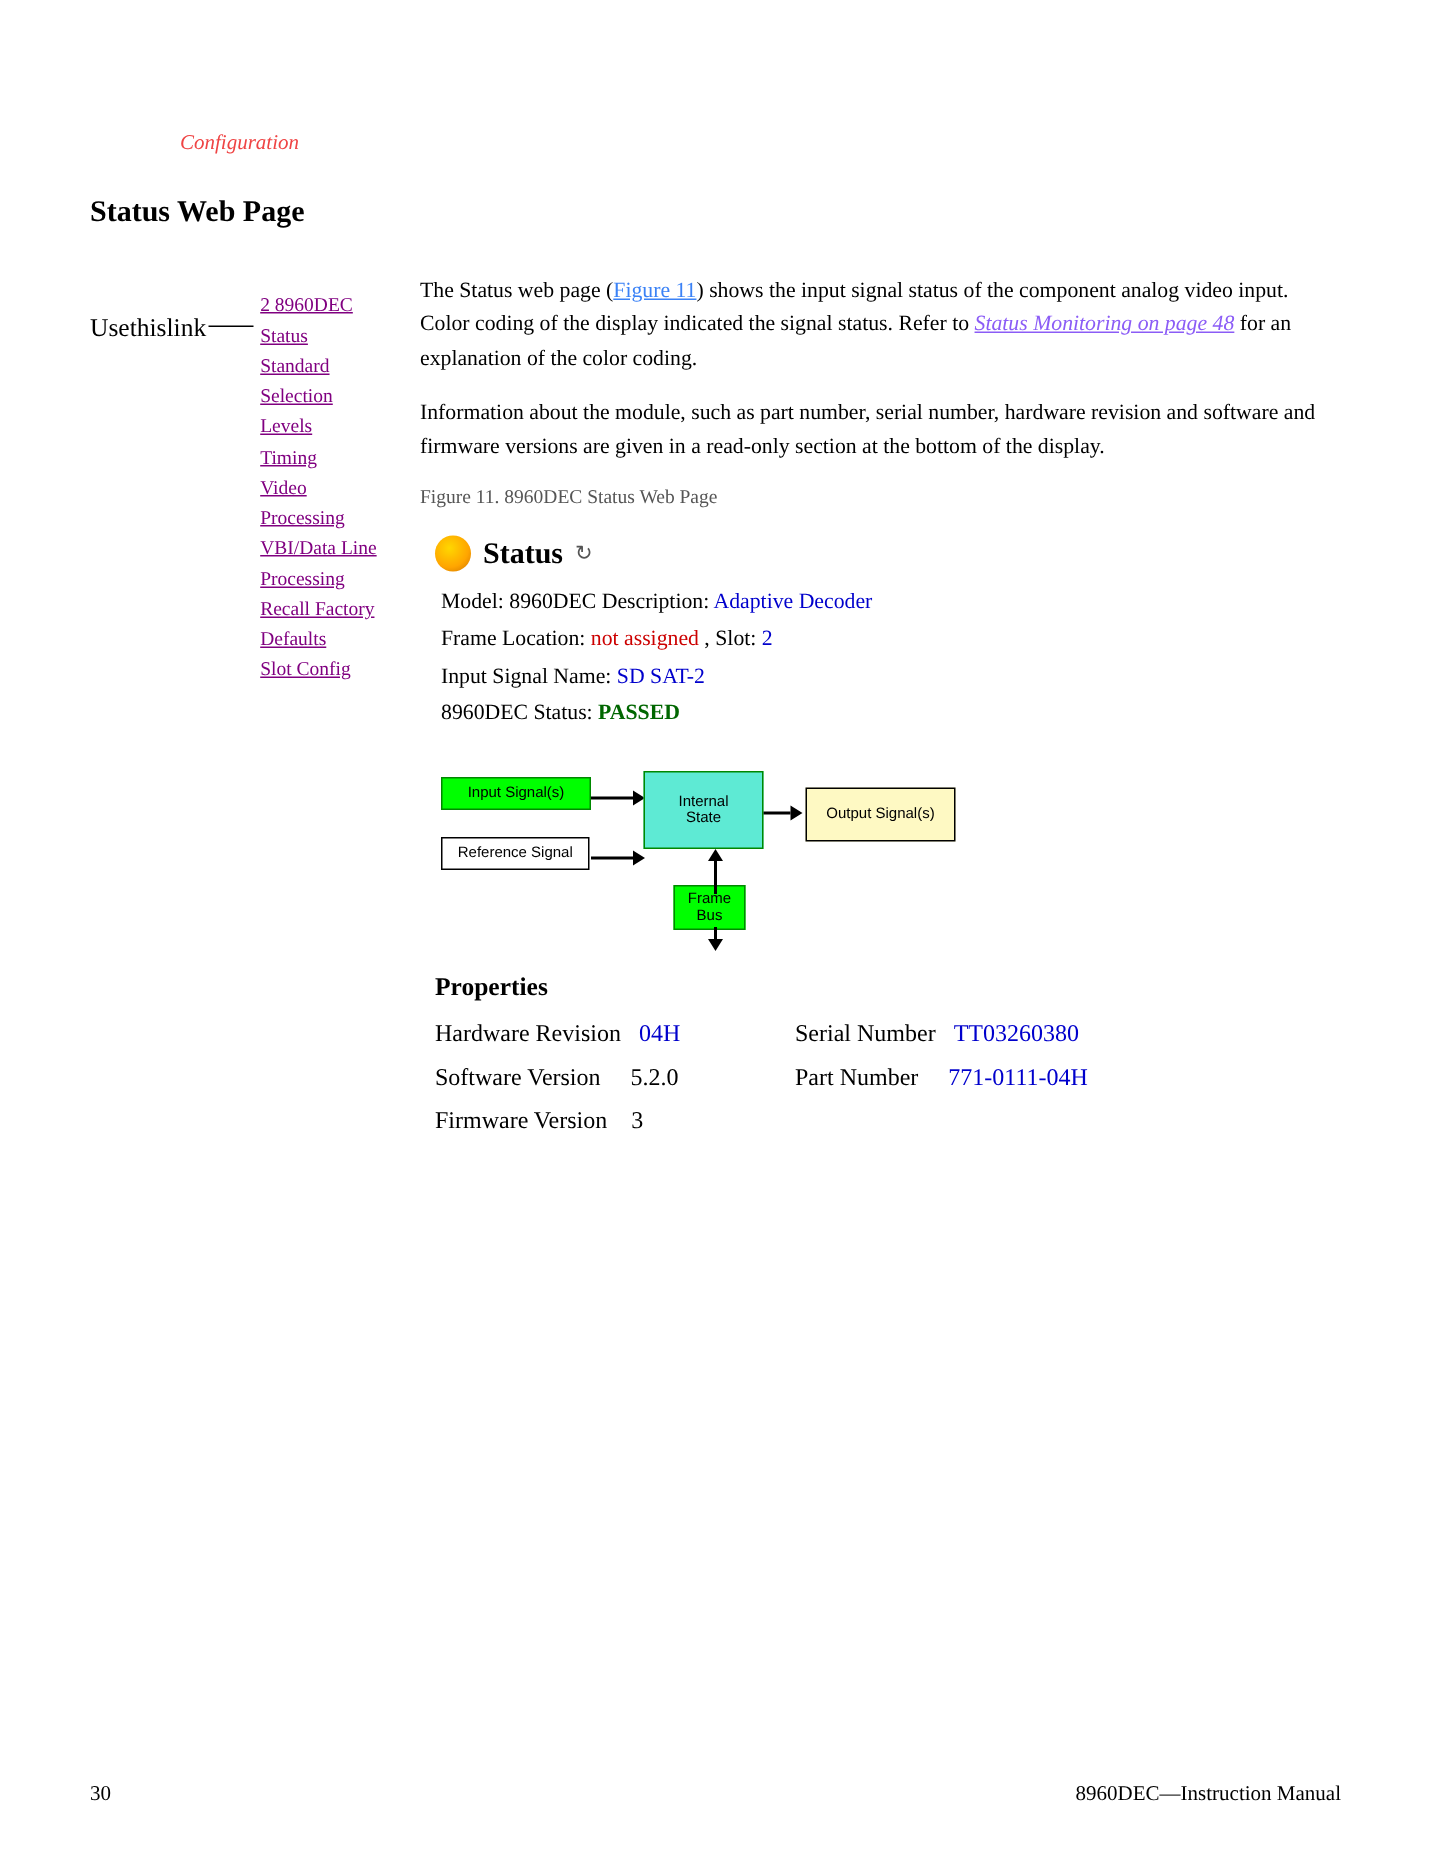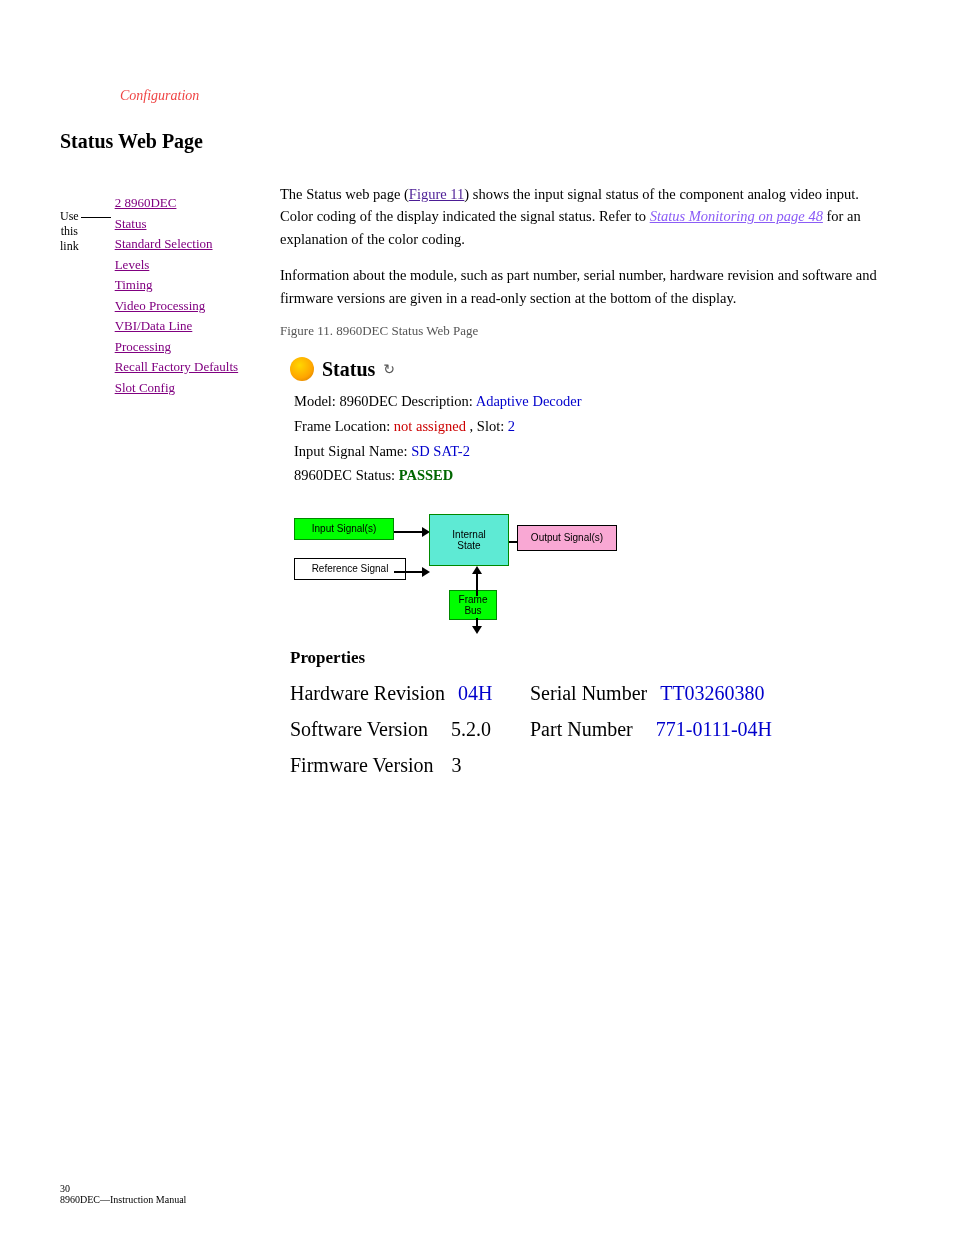--- a/index.html
+++ b/index.html
@@ -22,23 +22,22 @@
       color: #ef4444;
     }
 
     .page-footer {
       position: absolute;
       bottom: 30px;
       left: 60px;
       right: 60px;
       display: flex;
       justify-content: space-between;
-      font-size: 10px;
-      color: #000;
-      flex-direction: column;
+      font-size: 14px;
+      color: #000;
     }
 
     .page-title {
       text-align: left;
       font-size: 20px;
       font-weight: bold;
       margin-top: 70px;
       margin-bottom: 30px;
     }
 
@@ -81,21 +80,21 @@
       flex: 1;
     }
 
     .body-text {
       font-size: 14.5px;
       line-height: 1.55;
       margin-bottom: 14px;
     }
 
     .link-blue {
-      color: #4c1d95;
+      color: #3b82f6;
       text-decoration: underline;
       cursor: pointer;
     }
 
     .link-magenta {
       color: #8b5cf6;
       font-style: italic;
       text-decoration: underline;
       cursor: pointer;
       margin-top: 40px;
@@ -187,21 +186,21 @@
       font-size: 10px;
       color: #000;
       font-family: Arial, sans-serif;
       text-align: right;
     }
 
     .diag-ref-signal {
       position: absolute;
       left: 0;
       top: 58px;
-      width: 112px;
+      width: 99px;
       height: 22px;
       background: #ffffff;
       border: 1px solid #000;
       display: flex;
       align-items: center;
       justify-content: center;
       font-size: 10px;
       color: #000;
       font-family: Arial, sans-serif;
     }
@@ -218,25 +217,25 @@
       align-items: center;
       justify-content: center;
       font-size: 10px;
       color: #000;
       font-family: Arial, sans-serif;
       text-align: center;
     }
 
     .diag-output {
       position: absolute;
-      left: 223px;
+      left: 243px;
       top: 25px;
       width: 100px;
-      height: 26px;
-      background: #f9a8d4;
+      height: 36px;
+      background: #fef9c3;
       border: 1px solid #000;
       display: flex;
       align-items: center;
       justify-content: center;
       font-size: 10px;
       color: #000;
       font-family: Arial, sans-serif;
     }
 
     .diag-frame-bus {
@@ -318,21 +317,21 @@
     .properties-title {
       font-size: 17px;
       font-weight: bold;
       margin-bottom: 8px;
     }
 
     .properties-grid {
       display: grid;
       grid-template-columns: 240px 1fr;
       gap: 2px 0;
-      font-size: 20px;
+      font-size: 16px;
       line-height: 1.7;
     }
 
     .prop-item {
       display: flex;
       gap: 4px;
     }
 
     .prop-label {
       color: #000;
@@ -352,23 +351,23 @@
     }
 
     .left-sidebar {
       display: flex;
       gap: 2px;
       align-items: flex-start;
     }
 
     .left-label-group {
       display: flex;
-      flex-direction: column;
-      align-items: center;
-      font-size: 12px;
+      flex-direction: row;
+      align-items: flex-start;
+      font-size: 17px;
       padding-top: 18px;
     }
 
     .horiz-line {
       width: 30px;
       height: 1px;
       background: #000;
       margin-top: 2px;
     }
   </style>

